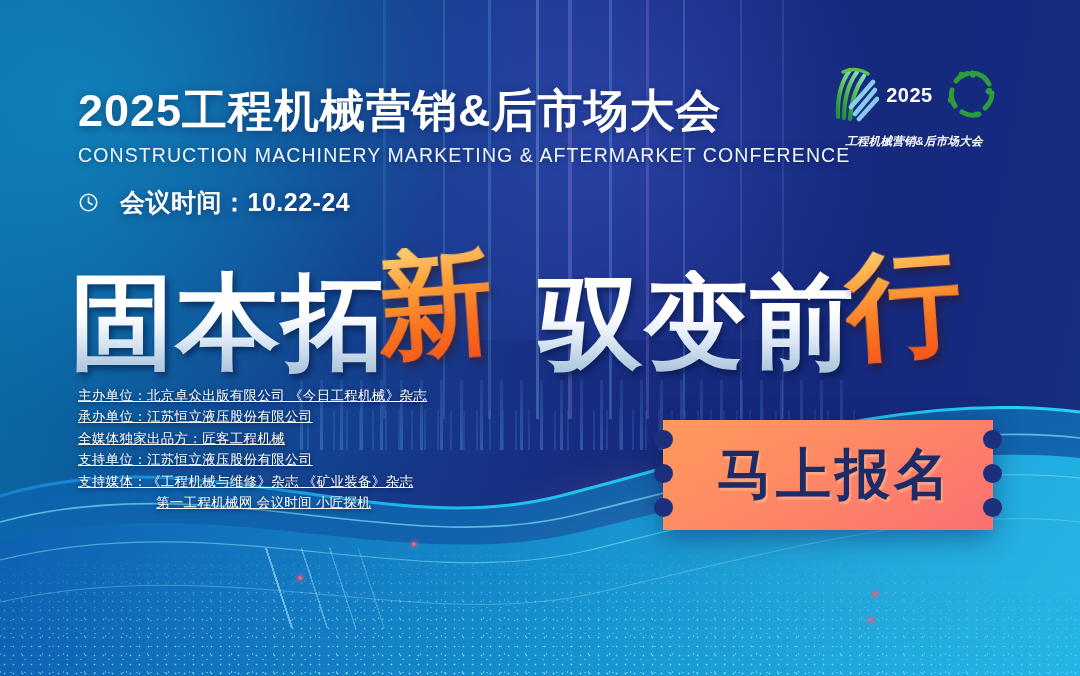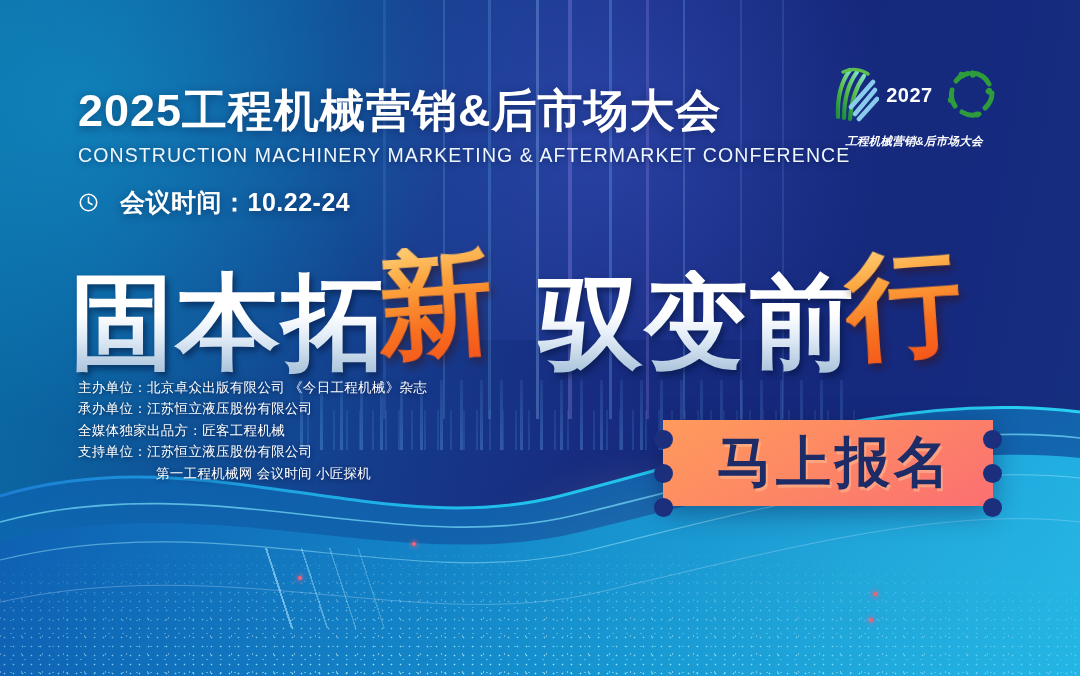--- a/index.html
+++ b/index.html
@@ -183,37 +183,38 @@
     filter:drop-shadow(3px 5px 4px rgba(60,10,0,.45));
     margin:0 -4px 0 -10px;
     font-family:"DejaVu Sans","Liberation Sans",sans-serif;
   }
   .slogan .gap { display:inline-block; width:46px; }
 
   
   .credits {
     position:absolute;
     left:78px;
-    top:377px;
+    top:385px;
     color:#ffffff;
     font-size:13.5px;
     line-height:21.4px;
     letter-spacing:.3px;
     text-shadow:0 1px 5px rgba(0,18,55,.75);
     white-space:nowrap;
+    text-decoration:underline;
   }
   .credits .indent { padding-left:78px; }
 
   
   .cta {
     position:absolute;
     left:663px;
     top:420px;
     width:330px;
-    height:86px;
+    height:110px;
     cursor:pointer;
   }
   .cta-shape {
     position:absolute; inset:0;
     background:linear-gradient(150deg,#ff9a5c 0%,#fd8a63 42%,#fb6f72 100%);
     filter:drop-shadow(0 6px 14px rgba(10,20,70,.45));
   }
   .notch {
     position:absolute;
     width:19px; height:19px;
@@ -324,20 +325,21 @@
     <span class="gap"></span>
     <span class="ch plain">驭变前</span>
     <span class="ch brush">行</span>
   </div>
 
   <div class="credits">
     <div>主办单位：北京卓众出版有限公司 《今日工程机械》杂志</div>
     <div>承办单位：江苏恒立液压股份有限公司</div>
     <div>全媒体独家出品方：匠客工程机械</div>
     <div>支持单位：江苏恒立液压股份有限公司</div>
+    <div>支持媒体：《工程机械与维修》杂志 《矿业装备》杂志</div>
     <div class="indent">第一工程机械网 会议时间 小匠探机</div>
   </div>
 
   <div class="cta">
     <div class="cta-shape"></div>
     <div class="notch" style="left:-9px;top:10px"></div>
     <div class="notch" style="left:-9px;top:44px"></div>
     <div class="notch" style="left:-9px;top:78px"></div>
     <div class="notch" style="right:-9px;top:10px"></div>
     <div class="notch" style="right:-9px;top:44px"></div>
@@ -362,21 +364,21 @@
             <path d="M19,57 C20,39 25,25 33,14"></path>
           </g>
           <g stroke="#8fd4f2" stroke-width="4.6" fill="none" stroke-linecap="round" opacity=".95">
             <path d="M24,52 L44,28"></path>
             <path d="M28,57 L46,37"></path>
             <path d="M20,45 L42,20"></path>
           </g>
           <path d="M12,10 C20,6 30,7 37,12" stroke="#5bbf4e" stroke-width="3.4" fill="none" stroke-linecap="round"></path>
         </svg>
       </span>
-      <span class="logo-year">2027</span>
+      <span class="logo-year">2025</span>
       <span class="logo-divider"></span>
       <span>
         <svg width="50" height="50" viewBox="0 0 50 50" aria-hidden="true">
           <g fill="none" stroke="#2e9c3c" stroke-width="5" stroke-linecap="round">
             <path d="M25,5 A20,20 0 0,1 42,16"></path>
             <path d="M45,25 A20,20 0 0,1 38,40"></path>
             <path d="M32,46 A20,20 0 0,1 15,44"></path>
             <path d="M8,38 A20,20 0 0,1 5,22"></path>
             <path d="M9,13 A20,20 0 0,1 21,5.5"></path>
           </g>

